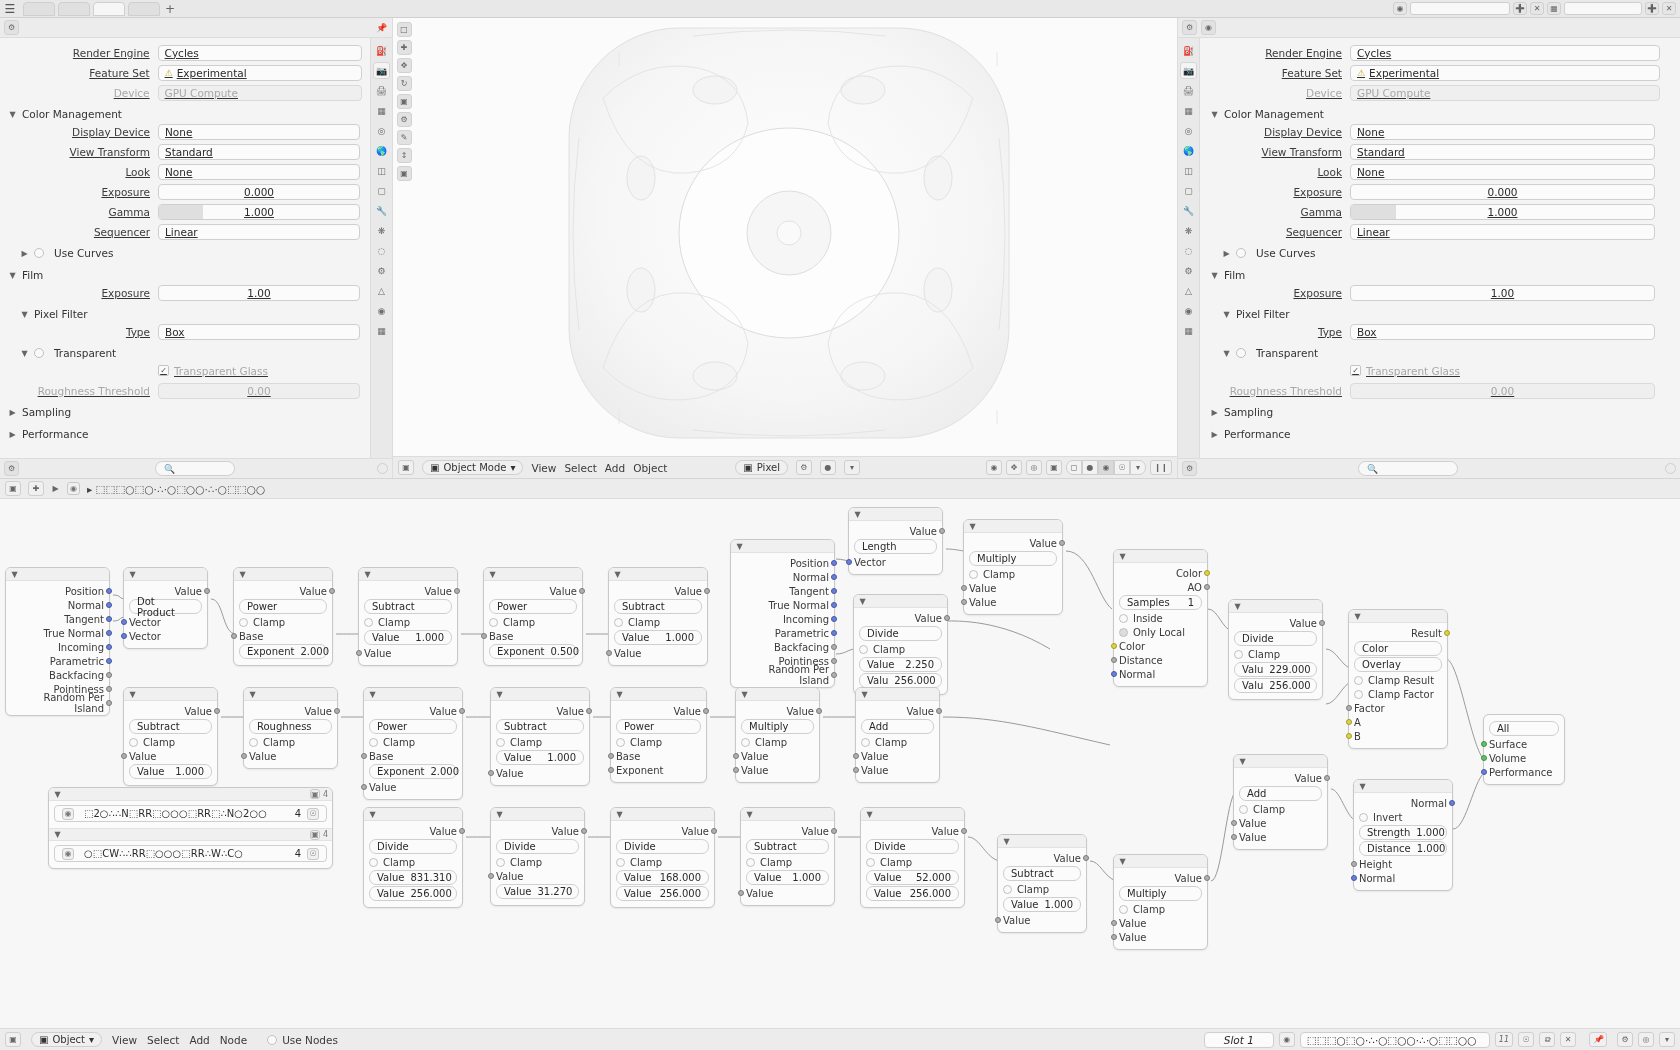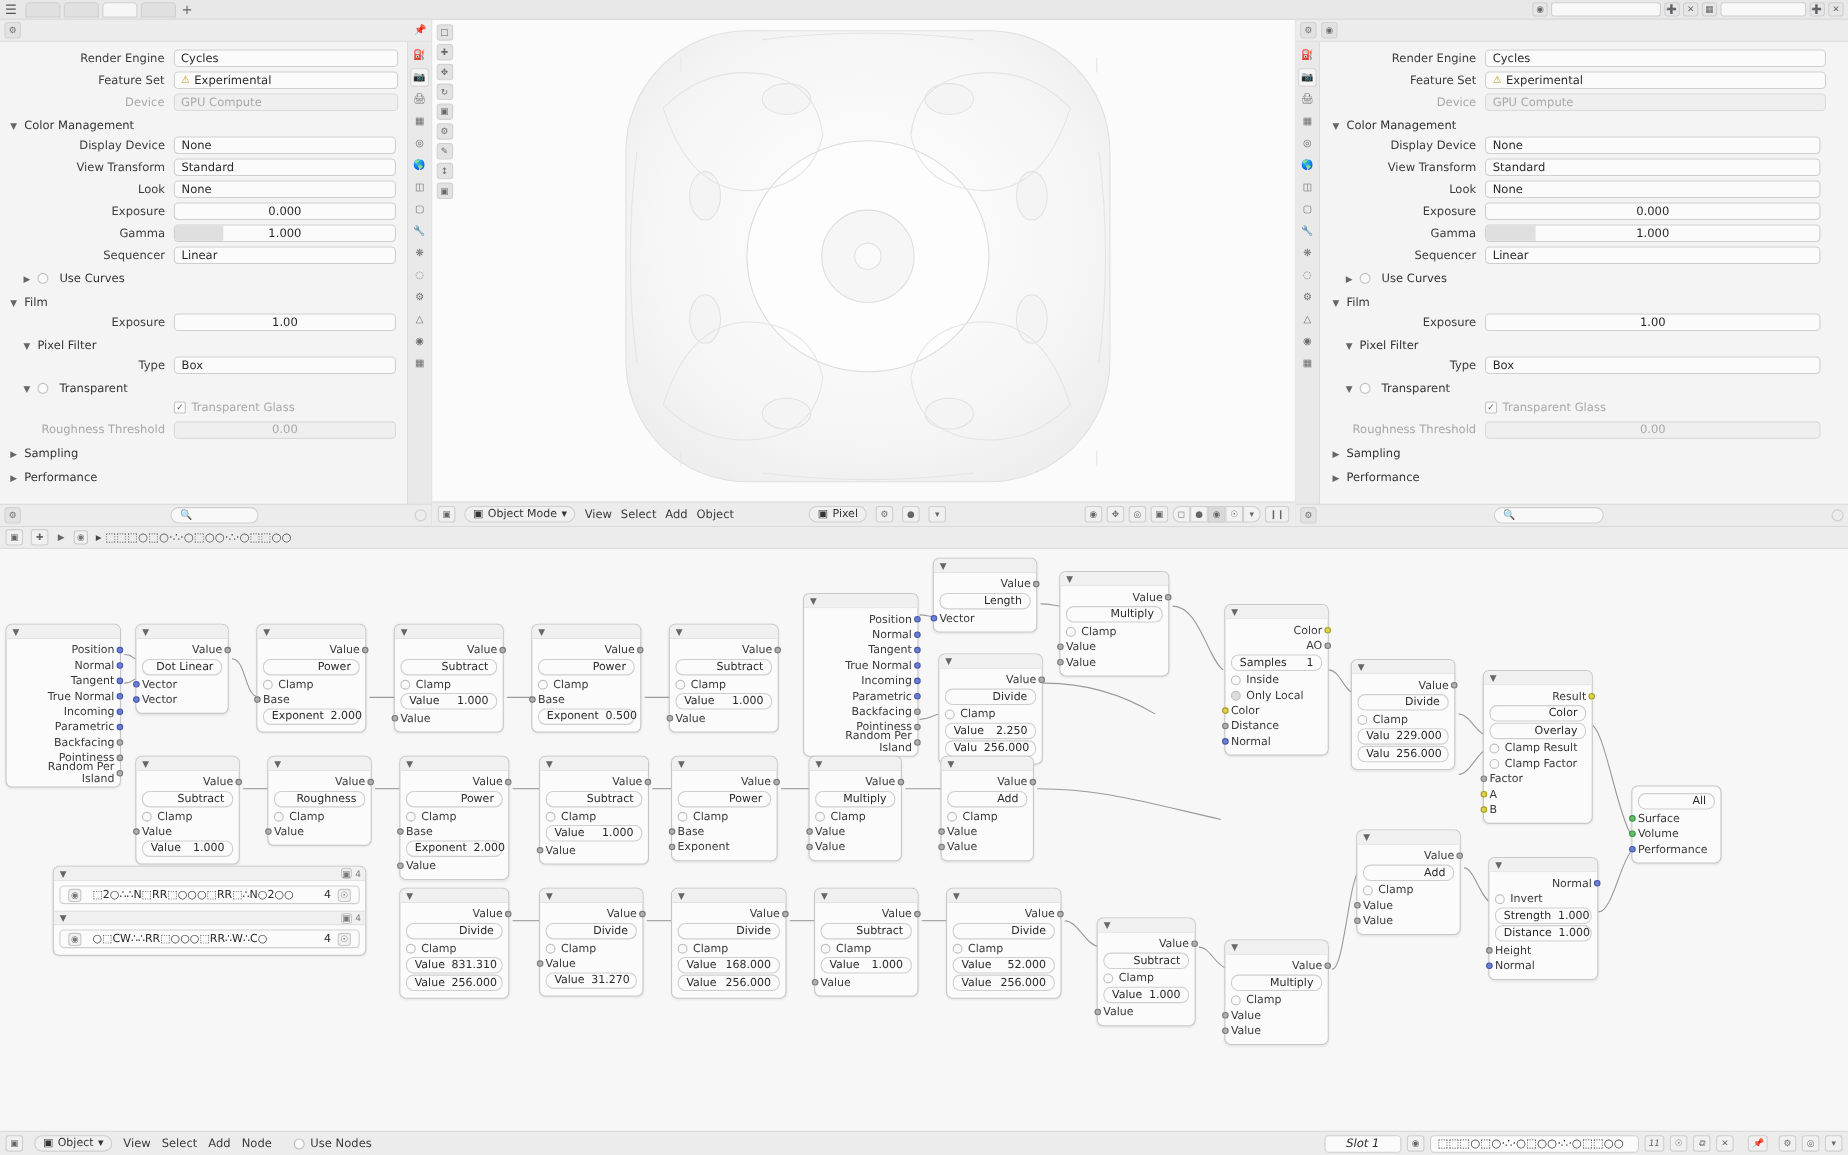--- a/index.html
+++ b/index.html
@@ -58,21 +58,21 @@
     background: #e9e9e9; border-right: 1px solid #dcdcdc;
     display: flex; flex-direction: column; align-items: center; padding-top: 4px; gap: 3px;
   }
   .prop-tab {
     width: 17px; height: 17px; border-radius: 3px;
     display: flex; align-items: center; justify-content: center;
     font-size: 9px; color: #6d6d6d; background: transparent;
   }
   .prop-tab.active { background: #f4f4f4; border: 1px solid #d6d6d6; }
   .props-body { position: absolute; top: 20px; bottom: 20px; overflow: hidden; }
-  .row { display: flex; align-items: center; height: 17px; margin-bottom: 3px; }
+  .row { display: flex; align-items: center; height: 17px; margin-bottom: 3px; text-decoration: underline; }
   .row-label { text-align: right; padding-right: 8px; color: #3b3b3b; font-size: 10.5px; }
   .field {
     height: 16px; background: #fbfbfb; border: 1px solid #cfcfcf; border-radius: 4px;
     display: flex; align-items: center; padding: 0 6px; font-size: 10.5px; color: #2a2a2a;
     position: relative; overflow: hidden;
   }
   .field.disabled { background: #efefef; color: #a8a8a8; border-color: #dadada; }
   .field.centered { justify-content: center; }
   .field .slider-fill {
     position: absolute; left: 0; top: 0; bottom: 0; background: #dfdfdf;
@@ -168,21 +168,21 @@
   .sock.right { right: -8px; }
   .sock.yellow { background: #dcd34a; border-color: #a89c22; }
   .sock.grey { background: #b0b0b0; }
   .sock.blue { background: #6b7fd7; border-color: #4657a8; }
   .sock.green { background: #62c06a; border-color: #3d9346; }
   .nfield {
     height: 15px; background: #fbfbfb; border: 1px solid #cfcfcf; border-radius: 7px;
     display: flex; align-items: center; padding: 0 7px; font-size: 10px; color: #2a2a2a;
     margin: 1px 0; justify-content: space-between; gap: 6px;
   }
-  .nfield.center { justify-content: flex-end; }
+  .nfield.center { justify-content: flex-start; }
   .ncheck { display: flex; align-items: center; height: 14px; font-size: 10px; color: #3a3a3a; }
   .ncheck .radio { width: 9px; height: 9px; }
   .nlabel { font-size: 10px; color: #3a3a3a; }
   .nlabel.r { text-align: right; }
   svg.wires { position: absolute; inset: 0; width: 100%; height: 100%; pointer-events: none; }
   .tex-node .nfield { border-radius: 4px; }
   .icon-sq {
     width: 13px; height: 13px; border: 1px solid #c8c8c8; background: #f0f0f0; border-radius: 3px;
     display: inline-flex; align-items: center; justify-content: center; font-size: 8px; color: #777;
   }
@@ -970,21 +970,21 @@
       <div class="node" style="left:123px; top:68px; width:85px;">
         <div class="node-head">
             <span class="tri">▼</span>
           </div>
         <div class="node-body">
           <div class="sock-row out">
               <span class="nlabel r">Value</span>
               <span class="sock right grey"></span>
             </div>
           <div class="nfield center">
-              <span>Dot Linear</span>
+              <span>Dot Product</span>
             </div>
           <div class="sock-row">
               <span class="sock left blue"></span>
               <span class="nlabel">Vector</span>
             </div>
           <div class="sock-row">
               <span class="sock left blue"></span>
               <span class="nlabel">Vector</span>
             </div>
         </div>

